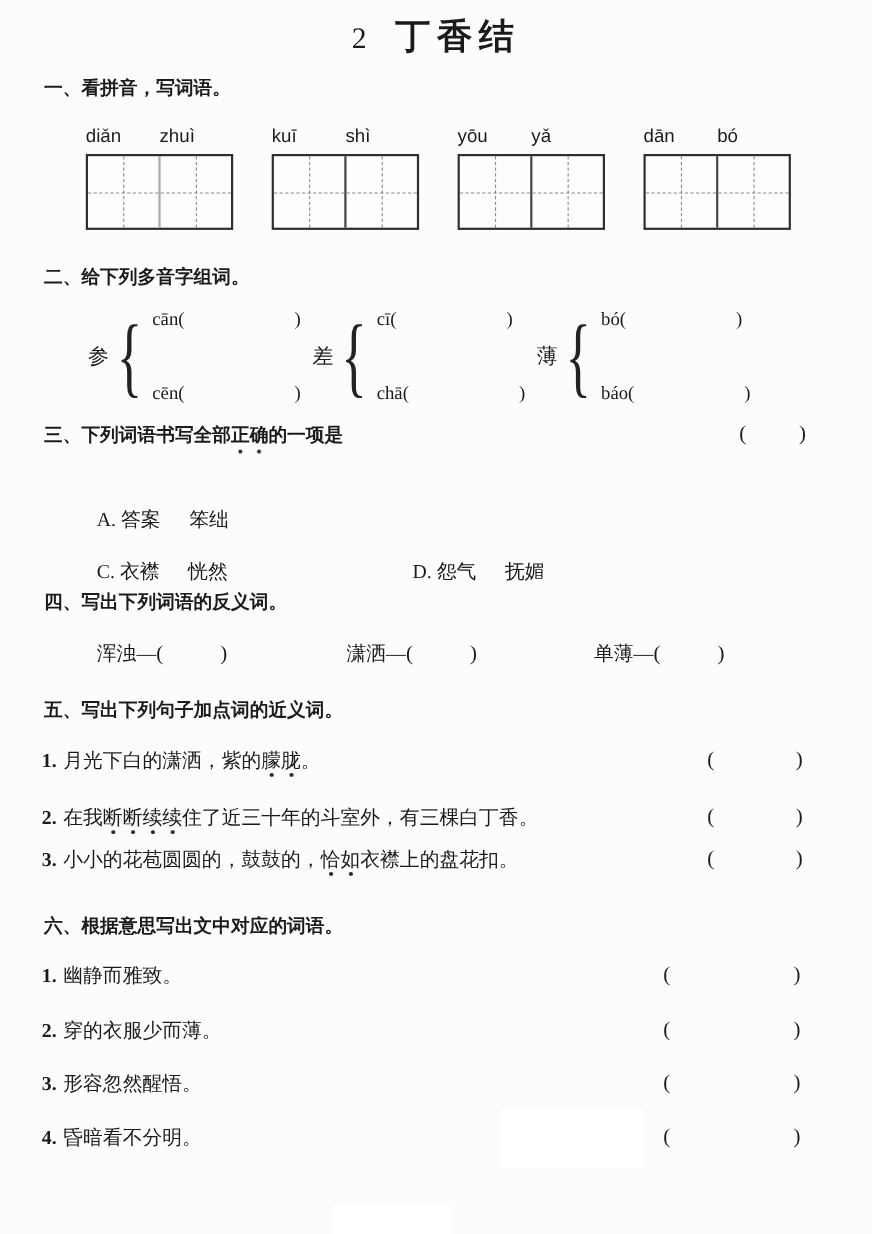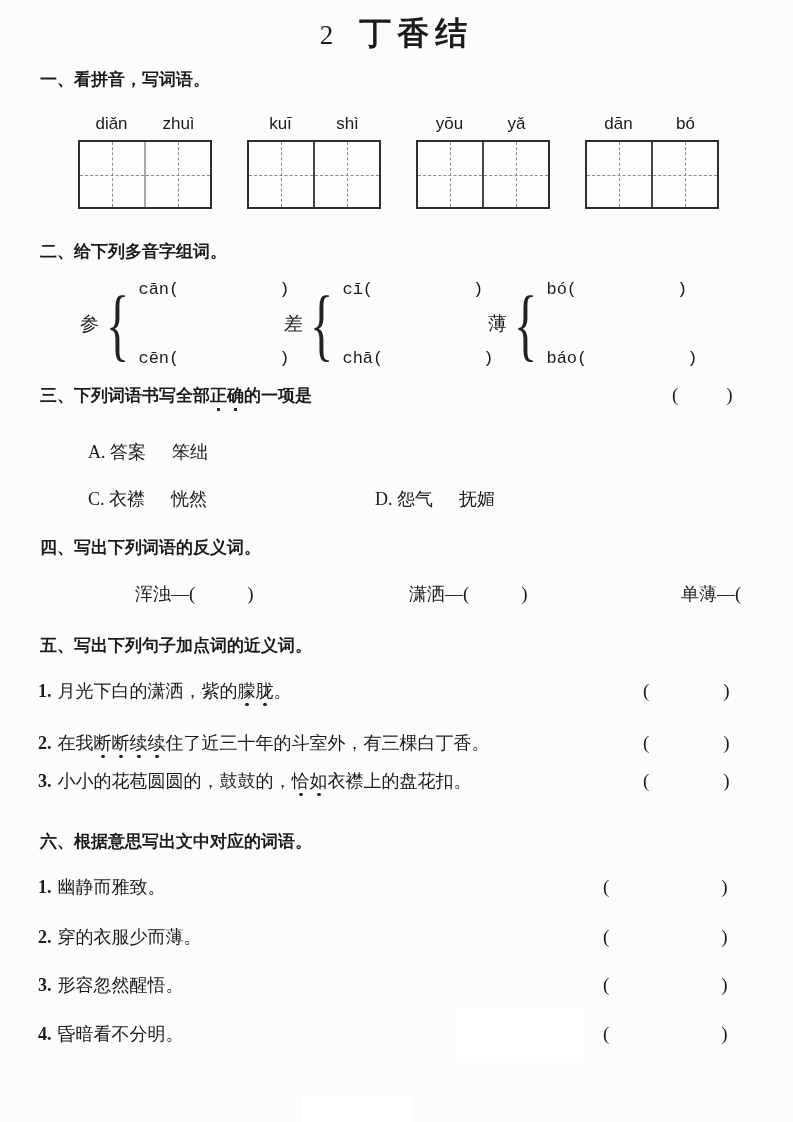--- a/index.html
+++ b/index.html
@@ -25,52 +25,52 @@
     letter-spacing:0;
     background-image:radial-gradient(circle, #2a2a2a 1.6px, transparent 2px);
     background-size:1em 5px; background-repeat:repeat-x;
     background-position:left bottom; padding-bottom:6px;
   }
   
   .grids { display:flex; gap:35px; }
   .grid-group { width:134px; }
   .pinyin-row { display:flex; height:26px;
                 font-family:"Liberation Sans",sans-serif; font-size:17px; }
-  .pinyin-row span { width:50%; text-align:center; }
+  .pinyin-row span { width:50%; text-align:left; }
   .tian-box { display:flex; width:134px; height:69px; border:2px solid #2e2e2e; background:#fdfdfd; }
   .tian-cell { flex:1; position:relative; }
   .tian-cell:first-child { border-right:2px solid #454545; }
   .grid-group:first-child .tian-cell:first-child { border-right-color:#a9a9a9; }
   .tian-cell::before { content:""; position:absolute; left:50%; top:0; bottom:0;
                        border-left:1px dashed #8a8a8a; }
   .tian-box { position:relative; }
   .tian-box::after { content:""; position:absolute; left:0; right:0; top:50%;
                      border-top:1px dashed #8a8a8a; pointer-events:none; }
   
   .poly-row { display:flex; gap:36px; }
   .poly-group { display:flex; align-items:center; width:168px; }
   .hanzi { font-size:19px; }
   .brace { display:inline-block; font-family:"Liberation Serif",serif;
            font-size:78px; font-weight:normal; line-height:84px;
            transform:scale(0.62,1.04); transform-origin:center; color:#222; }
   .readings { height:88px; display:flex; flex-direction:column;
               justify-content:space-between; padding-left:2px; }
-  .reading { font-family:Liberation Mono, monospace; font-size:17px;
+  .reading { font-family:Liberation Serif, serif; font-size:17px;
              white-space:nowrap; display:flex; align-items:baseline; }
   
   .blank { white-space:nowrap; font-family:"Liberation Serif",serif; font-size:19px; }
   .gap { display:inline-block; }
   .gw48{width:48px}.gw52{width:52px}.gw74{width:74px}.gw100{width:100px}.gw112{width:112px}
   
   .opt-row { display:flex; left:88px; }
-  .option { width:287px; white-space:nowrap; }
+  .option { width:287px; white-space:nowrap;margin-top:20px; }
   .opt-w2 { margin-left:26px; }
   
   .ant-row { display:flex; left:88px; }
-  .ant-item { white-space:nowrap;margin-left:47px; }
+  .ant-item { white-space:nowrap; }
   .ant-item:nth-child(1){ width:227px; }
   .ant-item:nth-child(2){ width:225px; }
   
   .item-row { left:0; width:100%; padding-left:38px; white-space:nowrap; line-height:26px; }
   .item-num { font-weight:bold; margin-right:6px; }
   .abs-blank { position:absolute; top:0; }
   
   .artifact { background:#ffffff; }
 </style>
 </head>

